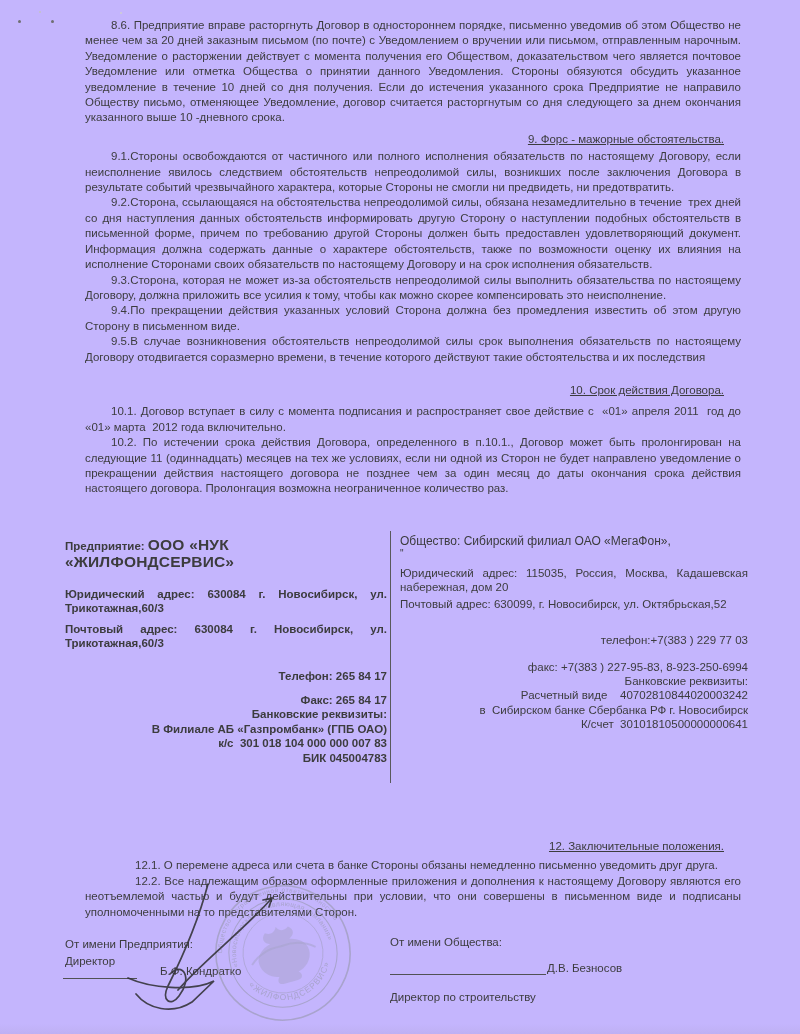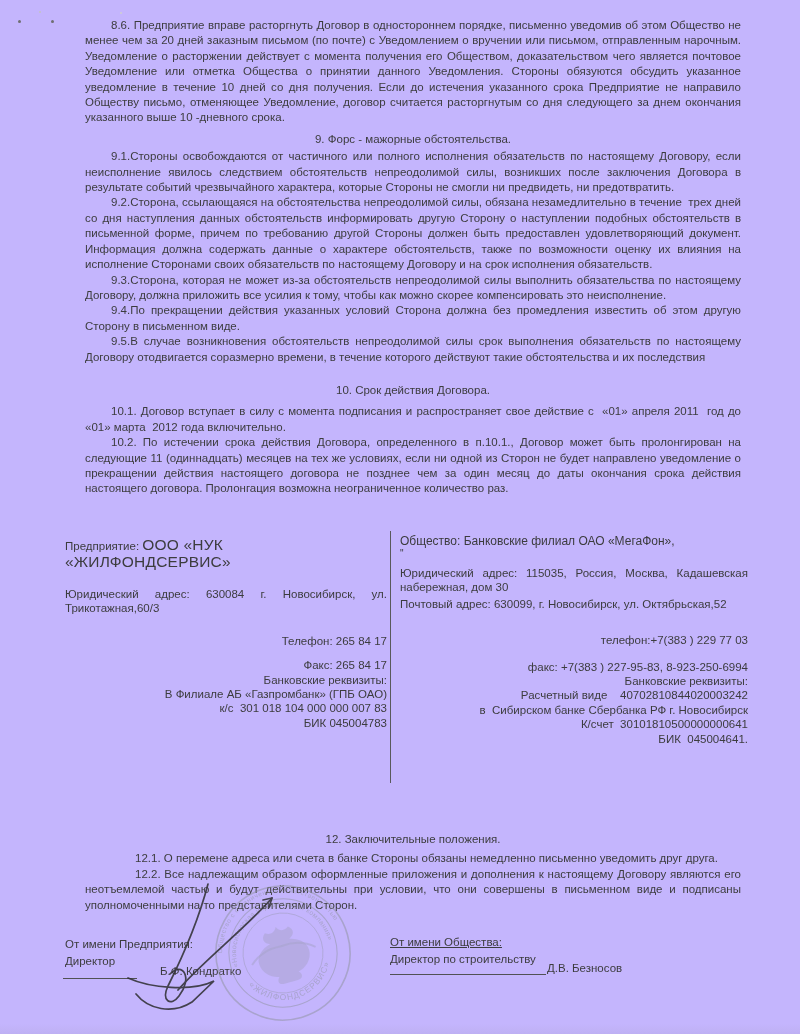--- a/index.html
+++ b/index.html
@@ -16,29 +16,30 @@
   
   .flow{position:absolute;left:85px;top:18px;width:656px;}
   .para{
     font-size:11.5px;line-height:15.4px;
     text-align:justify;text-indent:26px;
     margin:0;
   }
   .para.sp{white-space:pre-wrap;}
   .heading{
     font-size:11.5px;line-height:15.4px;
-    text-align:center;text-indent:0;
-    margin:10px;
+    text-align:right;text-indent:0;
+    margin:17px;
+    text-decoration:underline;
   }
   .h9{margin-top:6px;margin-bottom:2px;}
   .h10{margin-top:18px;margin-bottom:6px;}
   
   .h11{position:absolute;left:85px;top:512px;width:656px;}
   
-  .req-left{position:absolute;left:65px;top:537px;width:322px;}
+  .req-left{position:absolute;left:65px;top:537px;width:322px;font-weight:bold;}
   .req-right{position:absolute;left:400px;top:534px;width:348px;}
   .req-divider{position:absolute;left:390px;top:531px;width:1px;height:252px;background:#59595c;}
   .req-line{font-size:11.5px;line-height:14.4px;white-space:pre-wrap;margin:0;text-align:right;}
   .req-line.j{text-align:justify;white-space:normal;}
   .party-line{margin:0 0 16px 0;font-size:11.5px;line-height:16px;}
   .party-name-big{font-size:15.5px;letter-spacing:.2px;}
   .party-line-r{margin:0;font-size:12px;line-height:15px;}
   .quote-line{font-size:10px;line-height:9px;margin:0 0 8px 0;}
   .mt6{margin-top:6px;} .mt18{margin-top:18px;} .mt10{margin-top:10px;}
   .mt22{margin-top:22px;} .mt12{margin-top:12px;} .mt2{margin-top:2px;}
@@ -82,57 +83,57 @@
     <p class="para sp">9.5.В случае возникновения обстоятельств непреодолимой силы срок выполнения обязательств по настоящему Договору отодвигается соразмерно времени, в течение которого действуют такие обстоятельства и их последствия</p>
     <p class="heading h10">10. Срок действия Договора.</p>
     <p class="para sp">10.1. Договор вступает в силу с момента подписания и распространяет свое действие с  «01» апреля 2011  год до «01» марта  2012 года включительно.</p>
     <p class="para sp">10.2. По истечении срока действия Договора, определенного в п.10.1., Договор может быть пролонгирован на следующие 11 (одиннадцать) месяцев на тех же условиях, если ни одной из Сторон не будет направлено уведомление о прекращении действия настоящего договора не позднее чем за один месяц до даты окончания срока действия настоящего договора. Пролонгация возможна неограниченное количество раз.</p>
   </div>
 
 
   <div class="req-left">
     <p class="party-line"><span>Предприятие: </span><span class="party-name-big">ООО «НУК «ЖИЛФОНДСЕРВИС»</span></p>
     <p class="req-line j">Юридический адрес: 630084 г. Новосибирск, ул. Трикотажная,60/3</p>
+    <p class="req-line j mt6">Почтовый адрес: 630084 г. Новосибирск, ул. Трикотажная,60/3</p>
     <p class="req-line mt18">Телефон: 265 84 17</p>
     <p class="req-line mt10">Факс: 265 84 17</p>
     <p class="req-line">Банковские реквизиты:</p>
     <p class="req-line">В Филиале АБ «Газпромбанк» (ГПБ ОАО)</p>
     <p class="req-line">к/с  301 018 104 000 000 007 83</p>
     <p class="req-line">БИК 045004783</p>
   </div>
 
   <div class="req-divider"></div>
 
   <div class="req-right">
-    <p class="party-line-r"><span>Общество: </span><span>Банковские филиал ОАО «МегаФон»,</span></p>
+    <p class="party-line-r"><span>Общество: </span><span>Сибирский филиал ОАО «МегаФон»,</span></p>
     <p class="quote-line">"</p>
-    <p class="req-line j">Юридический адрес: 115035, Россия, Москва, Кадашевская набережная, дом 30</p>
+    <p class="req-line j">Юридический адрес: 115035, Россия, Москва, Кадашевская набережная, дом 20</p>
     <p class="req-line j mt2">Почтовый адрес: 630099, г. Новосибирск, ул. Октябрьская,52</p>
     <p class="req-line mt22">телефон:+7(383 ) 229 77 03</p>
     <p class="req-line mt12">факс: +7(383 ) 227-95-83, 8-923-250-6994</p>
     <p class="req-line">Банковские реквизиты:</p>
     <p class="req-line">Расчетный виде    40702810844020003242</p>
     <p class="req-line"> в  Сибирском банке Сбербанка РФ г. Новосибирск</p>
     <p class="req-line">К/счет  30101810500000000641</p>
-    <p class="req-line">БИК  045004641.</p>
   </div>
 
   <div class="sec12">
     <p class="heading h12">12.  Заключительные положения.</p>
     <p class="para">12.1. О перемене адреса или счета в банке Стороны обязаны немедленно письменно уведомить друг друга.</p>
     <p class="para">12.2. Все надлежащим образом оформленные приложения и дополнения к настоящему Договору являются его неотъемлемой частью и будут действительны при условии, что они совершены в письменном виде и подписаны уполномоченными на то представителями Сторон.</p>
   </div>
 
   <div class="sig-label" style="left:65px;top:936px;text-align:right;">От имени Предприятия:</div>
   <div class="sig-label" style="left:65px;top:953px;">Директор</div>
   <div class="sig-rule" style="left:63px;top:978px;width:74px;"></div>
   <div class="sig-name" style="left:160px;top:965px;">Б.Ф. Кондратко</div>
 
-  <div class="sig-label" style="left:390px;top:934px;text-decoration:underline;">От имени Общества:</div>
-  <div class="sig-label" style="left:390px;top:951px;">Директор по строительству</div>
+  <div class="sig-label" style="left:390px;top:934px;">От имени Общества:</div>
+  <div class="sig-label" style="left:390px;top:989px;">Директор по строительству</div>
   <div class="sig-rule" style="left:390px;top:974px;width:156px;"></div>
   <div class="sig-name" style="left:547px;top:962px;">Д.В. Безносов</div>
 
   <svg class="stamp-svg" width="170" height="170" viewBox="0 0 170 170" aria-hidden="true">
     <g opacity="0.5" transform="rotate(-16 85 85)" stroke="#8d929c" fill="none">
       <circle cx="85" cy="85" r="67" stroke-width="1.6"></circle>
       <circle cx="85" cy="85" r="54" stroke-width="1"></circle>
       <circle cx="85" cy="85" r="40" stroke-width="0.8" opacity="0.8"></circle>
       <path id="arc-outer-top" d="M 24,85 A 61,61 0 1 1 146,85" stroke="none"></path>
       <path id="arc-mid-top" d="M 38,85 A 47,47 0 1 1 132,85" stroke="none"></path>

